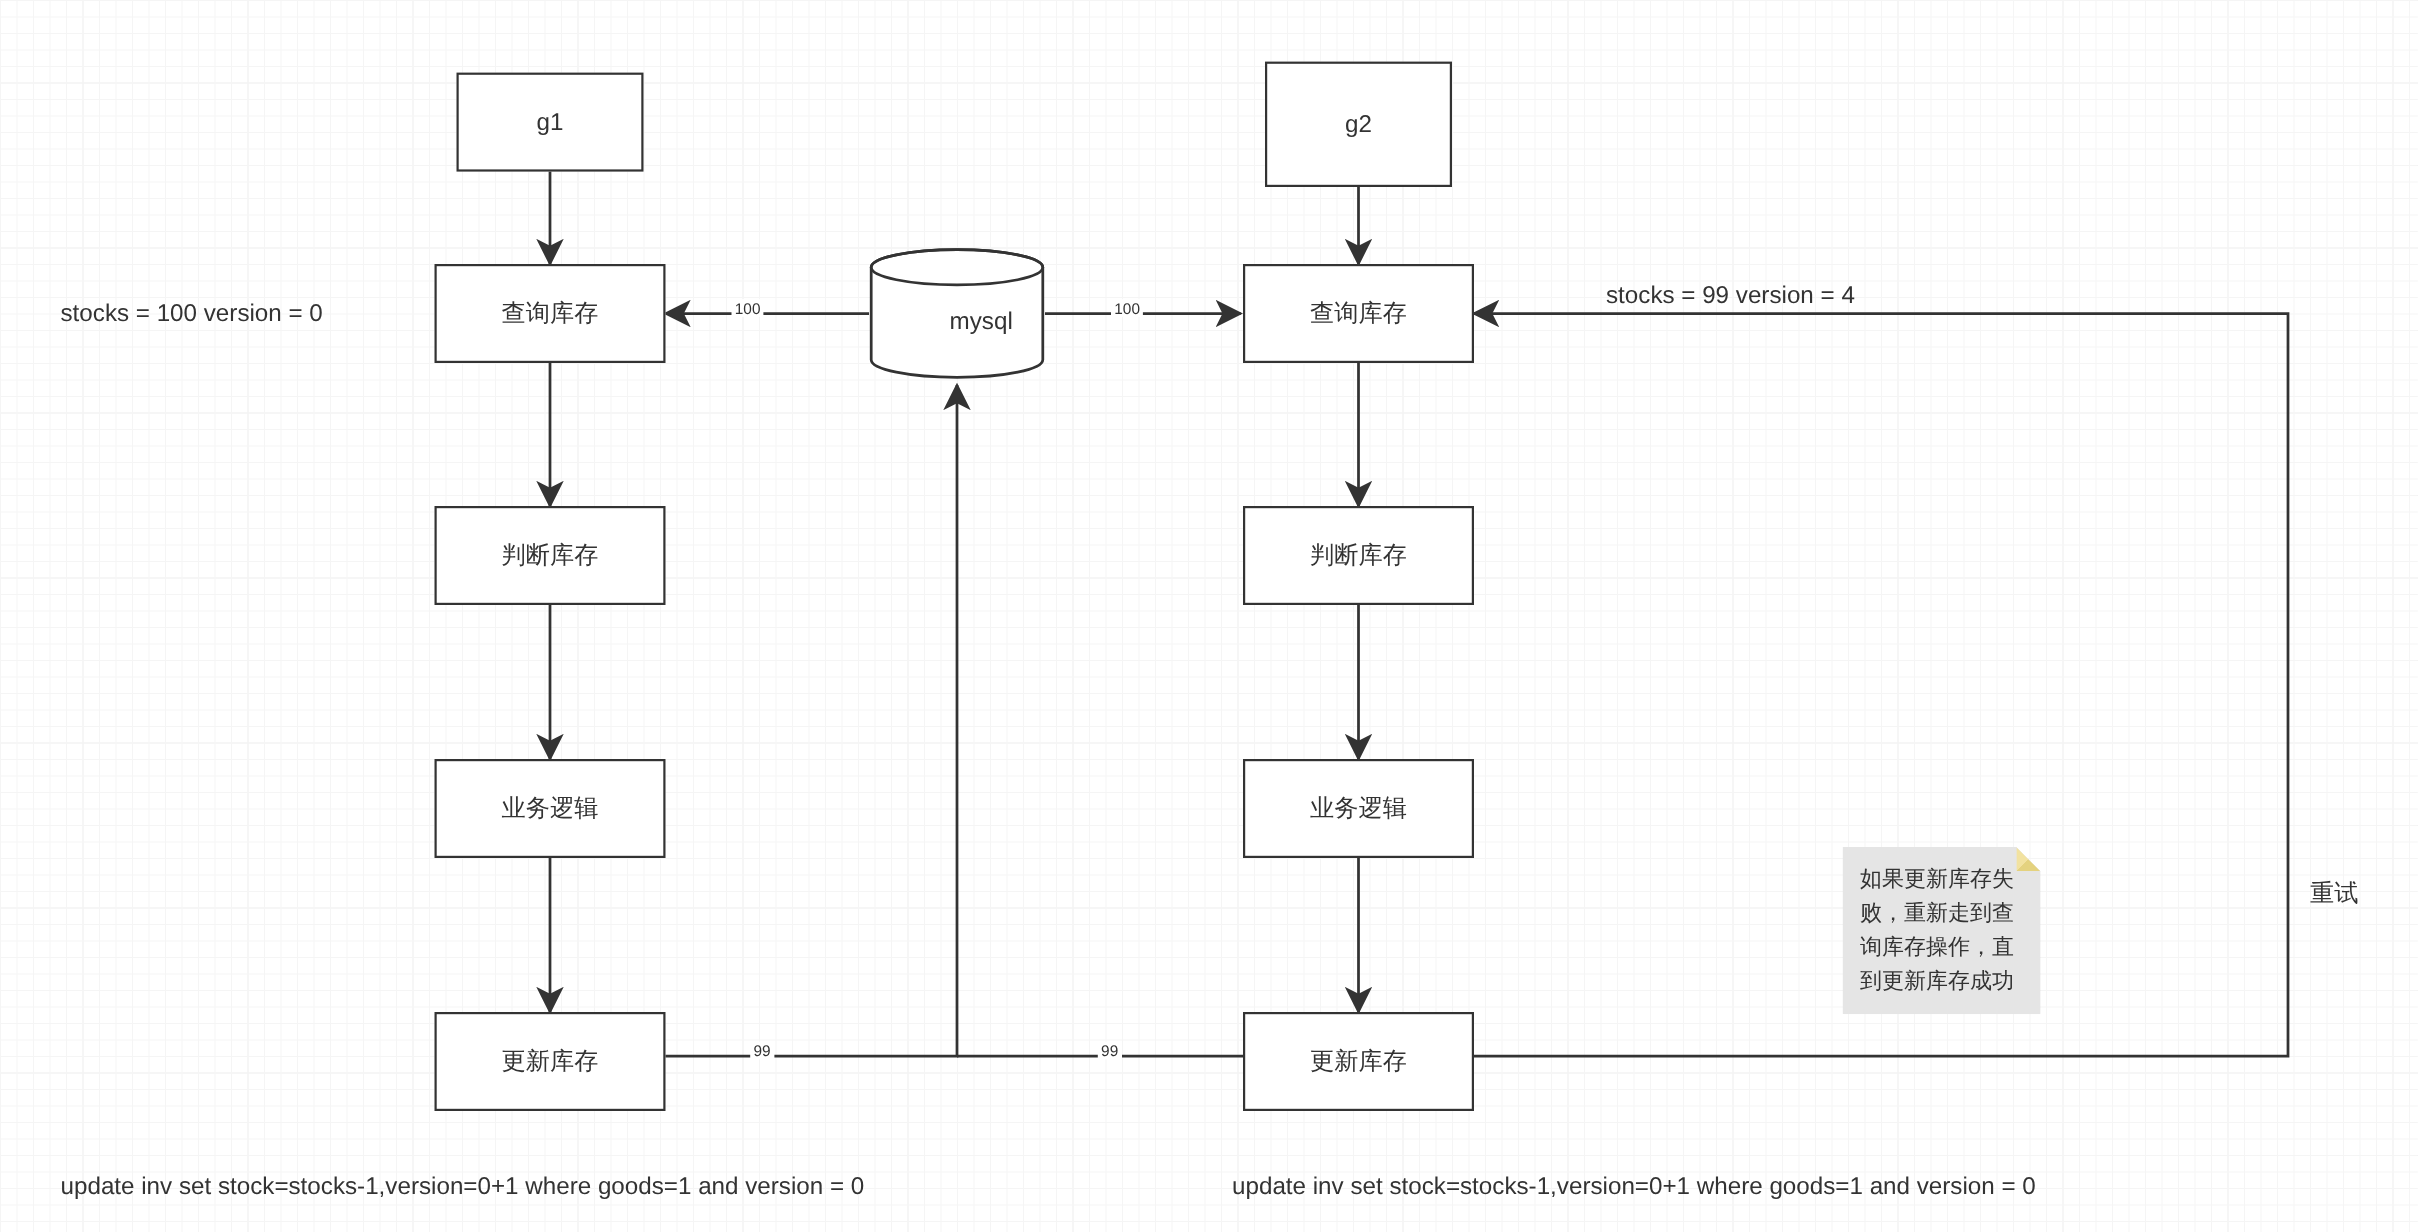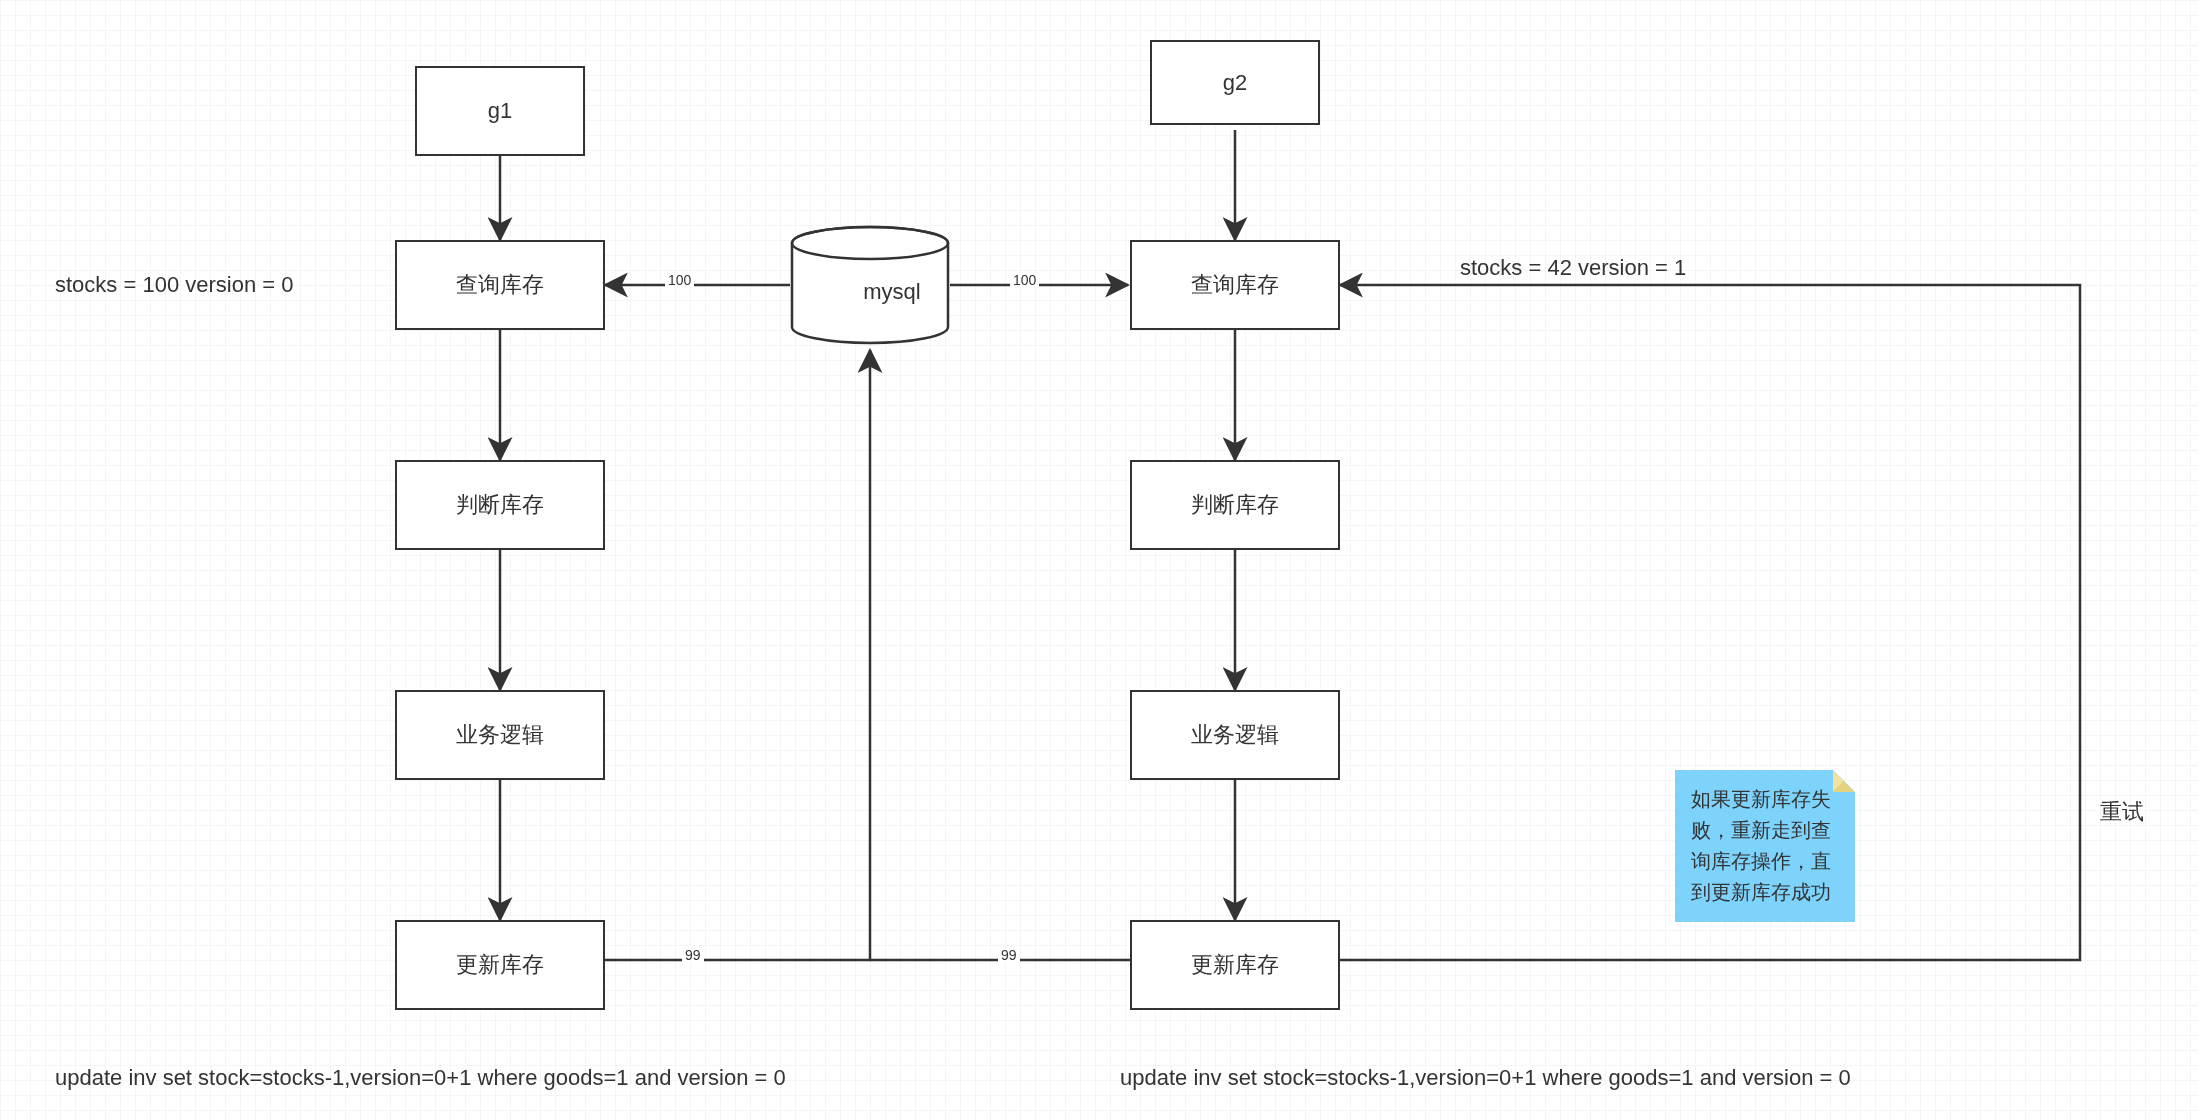--- a/index.html
+++ b/index.html
@@ -34,21 +34,21 @@
   }
   .edge-label {
     position: absolute;
     font-size: 14px;
     background: #fff;
     padding: 0 3px;
     white-space: nowrap;
   }
   .note {
     position: absolute;
-    background: #7dd3fc;
+    background: #e5e5e5;
     font-size: 20px;
     line-height: 1.55;
     padding: 14px 16px;
     width: 180px;
     box-shadow: 1px 1px 4px rgba(0,0,0,.15);
     clip-path: polygon(0 0, calc(100% - 22px) 0, 100% 22px, 100% 100%, 0 100%);
   }
   .note::after {
     content: "";
     position: absolute;
@@ -125,21 +125,21 @@
 <div class="box" style="left:395px; top:460px; width:210px; height:90px;">
   <span>判断库存</span>
 </div>
 <div class="box" style="left:395px; top:690px; width:210px; height:90px;">
   <span>业务逻辑</span>
 </div>
 <div class="box" style="left:395px; top:920px; width:210px; height:90px;">
   <span>更新库存</span>
 </div>
 
-<div class="box" style="left:1150px; top:40px; width:170px; height:85px;">
+<div class="box" style="left:1150px; top:56px; width:170px; height:114px;">
   <span>g2</span>
 </div>
 <div class="box" style="left:1130px; top:240px; width:210px; height:90px;">
   <span>查询库存</span>
 </div>
 <div class="box" style="left:1130px; top:460px; width:210px; height:90px;">
   <span>判断库存</span>
 </div>
 <div class="box" style="left:1130px; top:690px; width:210px; height:90px;">
   <span>业务逻辑</span>
@@ -151,20 +151,20 @@
 <div class="cyl" style="left:790px; top:225px;">
   <svg viewBox="0 0 160 120">
     <ellipse cx="80" cy="18" rx="78" ry="16" fill="#fff" stroke="#333" stroke-width="2.5"></ellipse>
     <path d="M2,18 L2,102 A78,16 0 0 0 158,102 L158,18" fill="#fff" stroke="#333" stroke-width="2.5"></path>
     <ellipse cx="80" cy="18" rx="78" ry="16" fill="none" stroke="#333" stroke-width="2.5"></ellipse>
   </svg>
   <div class="cyl-label">mysql</div>
 </div>
 
 <span class="label" style="left:55px; top:272px;">stocks = 100 version = 0</span>
-<span class="label" style="left:1460px; top:255px;">stocks = 42 version = 1</span>
+<span class="label" style="left:1460px; top:255px;">stocks = 99 version = 4</span>
 <span class="label" style="left:55px; top:1065px;">update inv set stock=stocks-1,version=0+1 where goods=1 and version = 0</span>
 <span class="label" style="left:1120px; top:1065px;">update inv set stock=stocks-1,version=0+1 where goods=1 and version = 0</span>
 <span class="label" style="left:2100px; top:797px;">重试</span>
 
 <div class="note" style="left:1675px; top:770px;">
   <span>如果更新库存失败，重新走到查询库存操作，直到更新库存成功</span>
 </div>
 
 </body></html>

